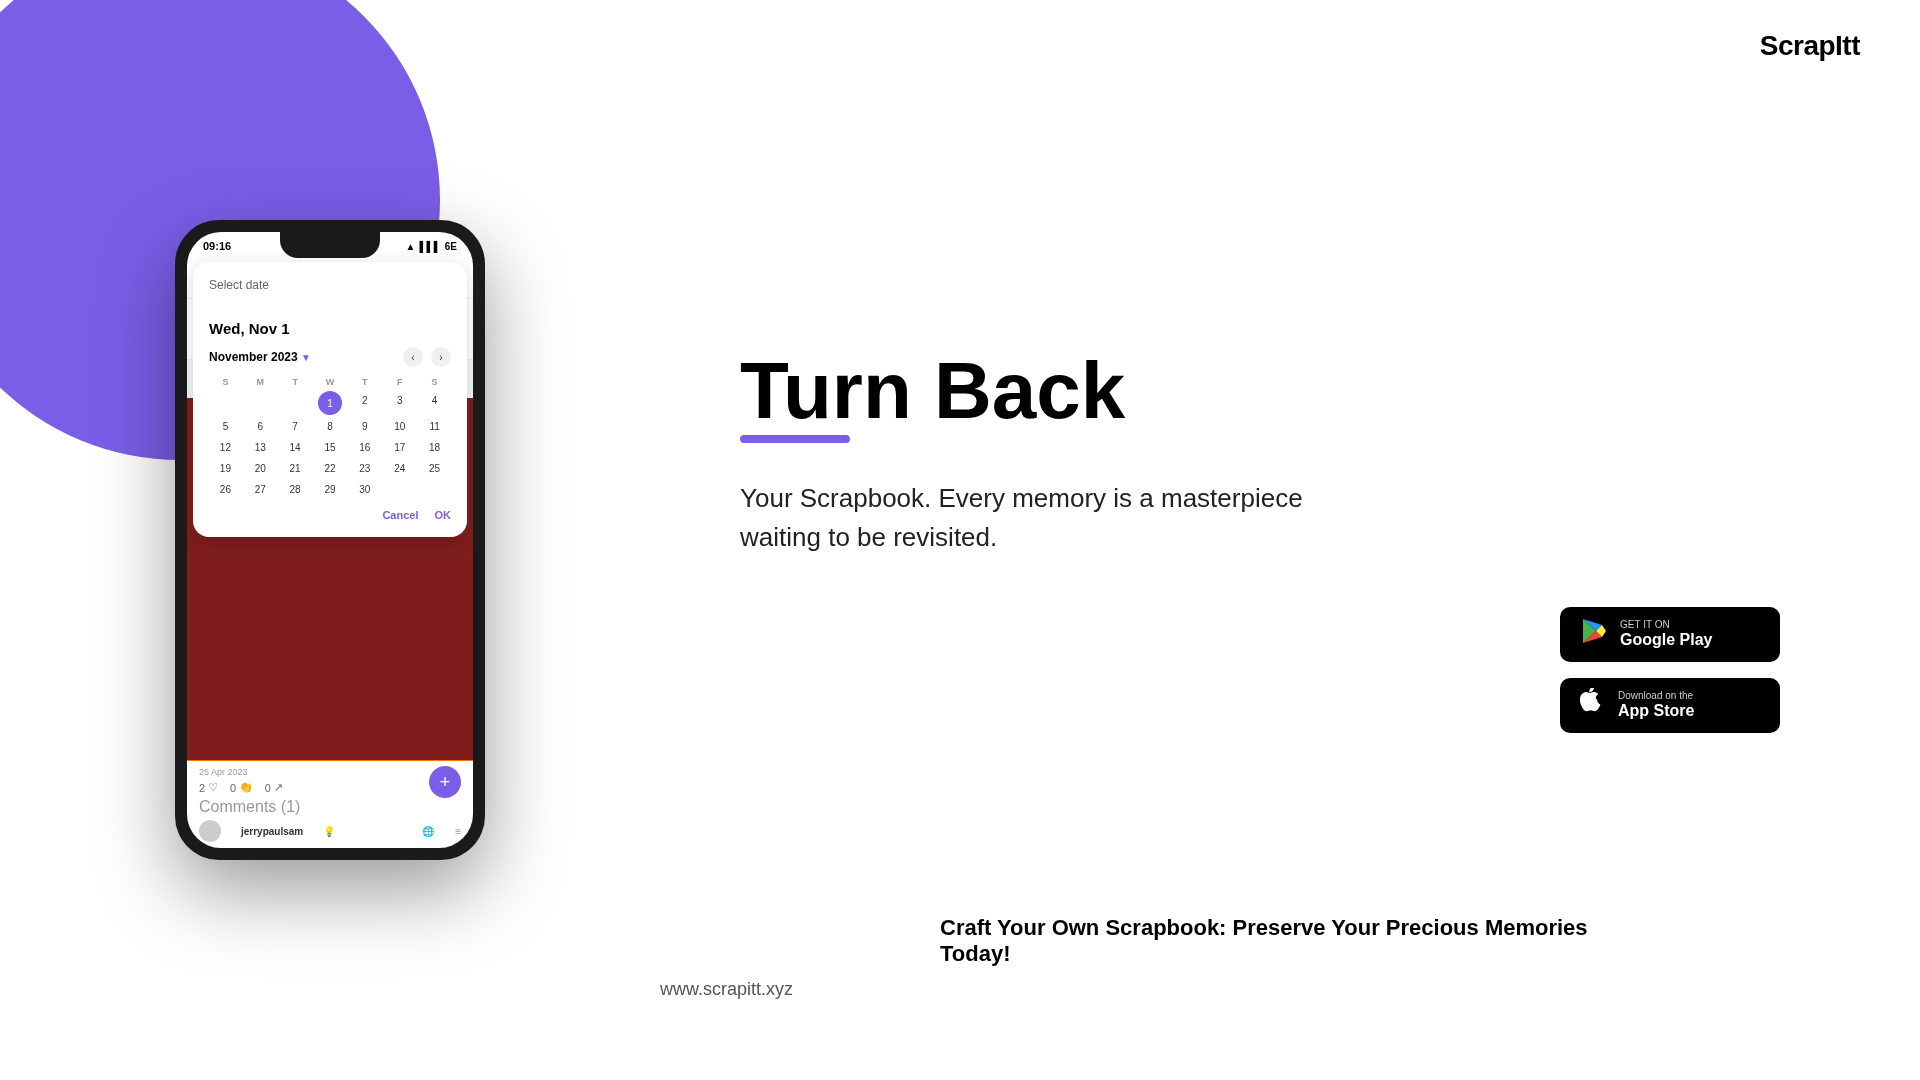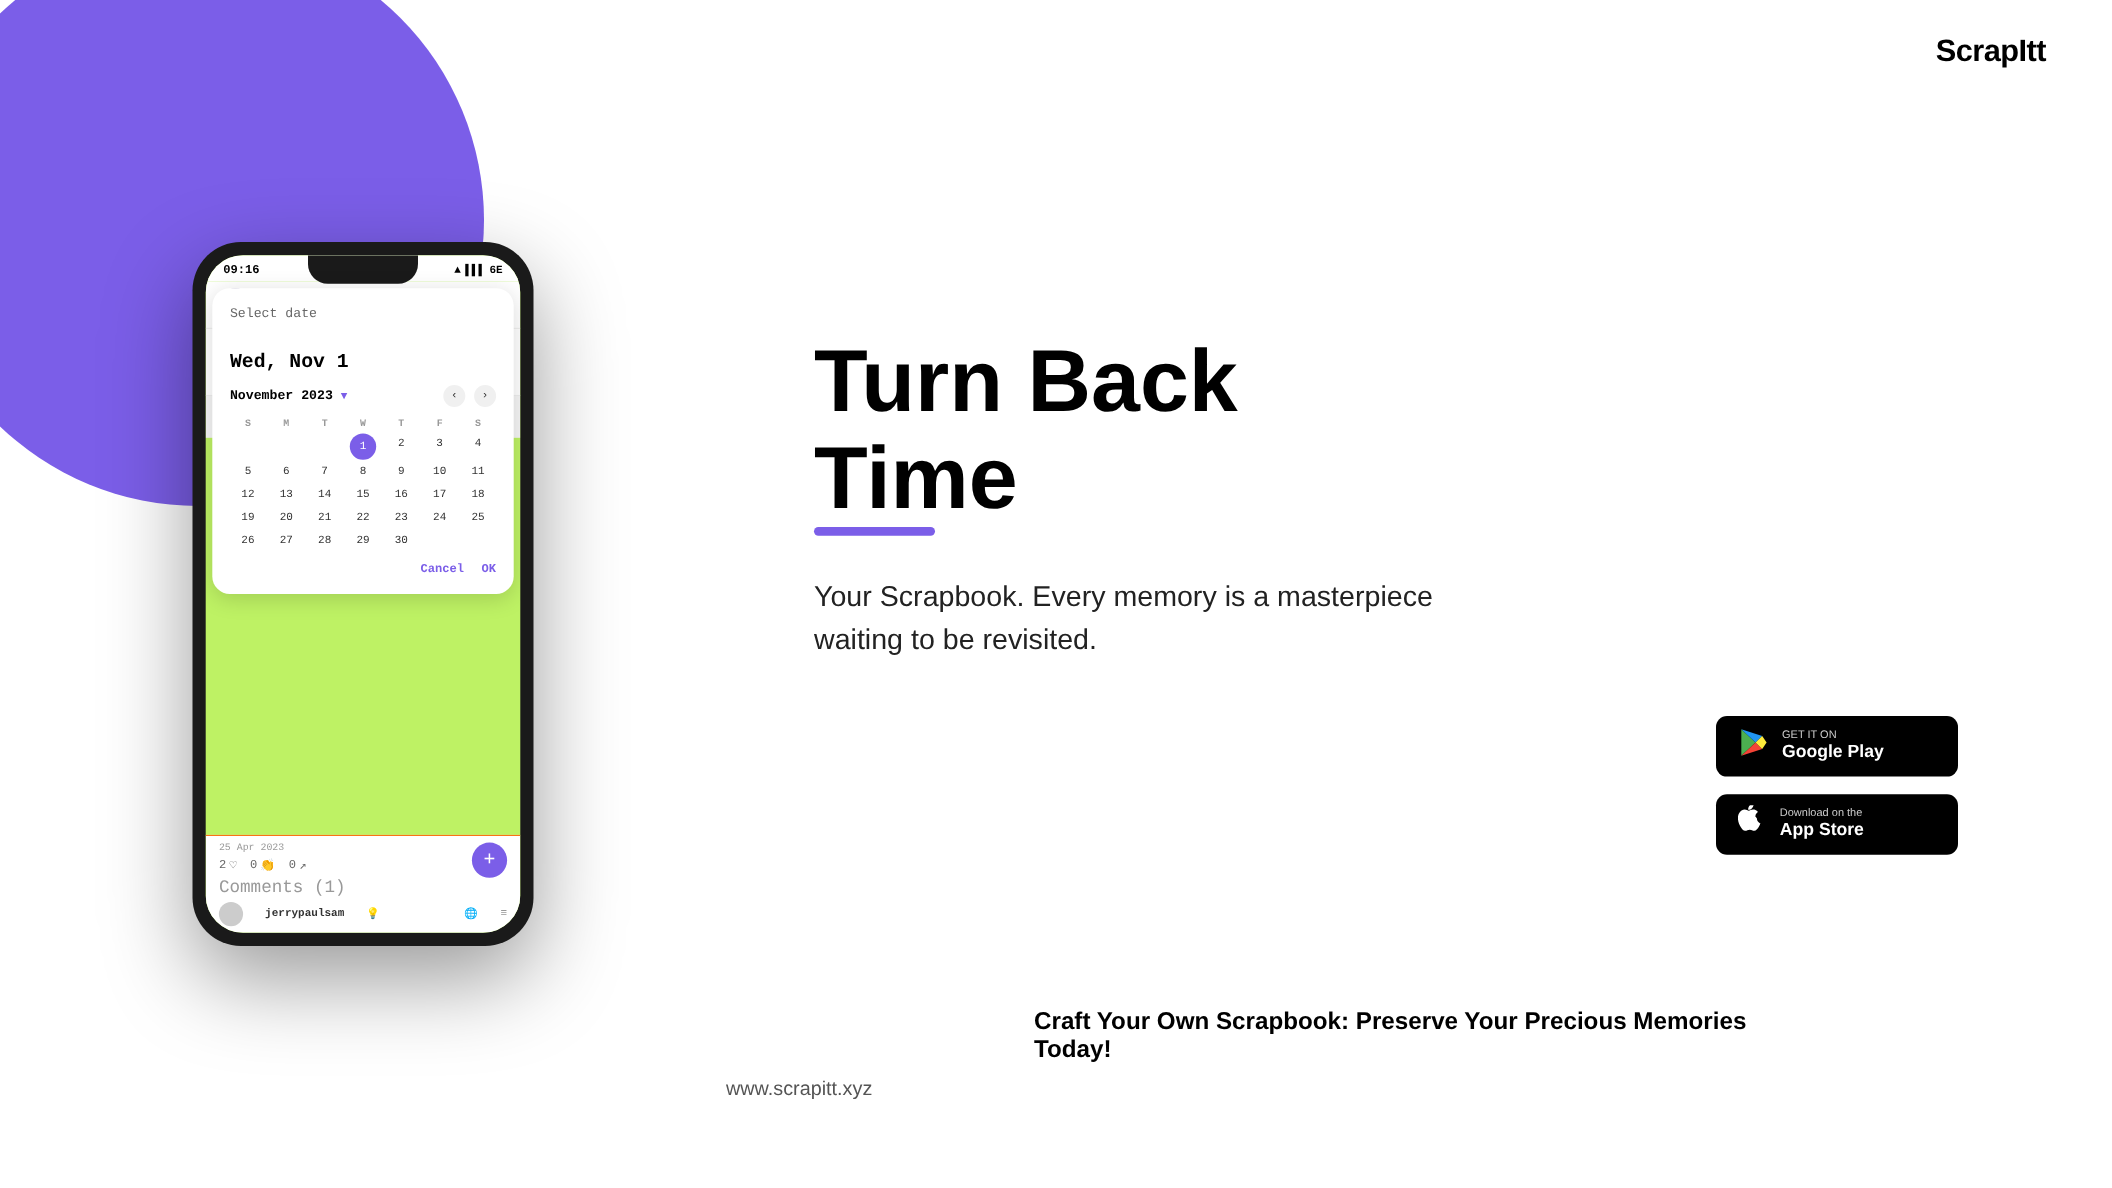--- a/index.html
+++ b/index.html
@@ -45,25 +45,24 @@
       border-radius: 44px;
       padding: 12px;
       position: relative;
       box-shadow: 0 30px 80px rgba(0,0,0,0.4);
       z-index: 2;
     }
 
     .phone-screen {
       width: 100%;
       height: 100%;
-      background: #bef264;
+      background: #7f1d1d;
       border-radius: 34px;
       overflow: hidden;
       position: relative;
-      font-family: Liberation Mono, monospace;
     }
 
     
     .phone-notch {
       position: absolute;
       top: 0;
       left: 50%;
       transform: translateX(-50%);
       width: 100px;
       height: 26px;
@@ -203,21 +202,21 @@
       box-shadow: 0 4px 20px rgba(0,0,0,0.15);
     }
 
     .calendar-title {
       font-size: 12px;
       color: #666;
       margin-bottom: 6px;
     }
 
     .calendar-selected-date {
-      font-size: 18px;
+      font-size: 15px;
       font-weight: 700;
       color: #000;
       margin-bottom: 10px;
       margin-top: 28px;
     }
 
     .calendar-month-row {
       display: flex;
       justify-content: space-between;
       align-items: center;
@@ -635,21 +634,20 @@
     </div>
   </div>
 </div>
 
 <div class="right-section">
 
   <div class="brand-logo">ScrapItt</div>
 
   <h1 class="hero-title">
     <span>Turn Back</span><br>
-    <span>Time</span>
   </h1>
 
   <div class="purple-line"></div>
 
   <p class="hero-desc">Your Scrapbook. Every memory is a masterpiece waiting to be revisited.</p>
 
   <div class="store-buttons">
 
     <div class="store-btn">
       <span style="font-size:26px;">

